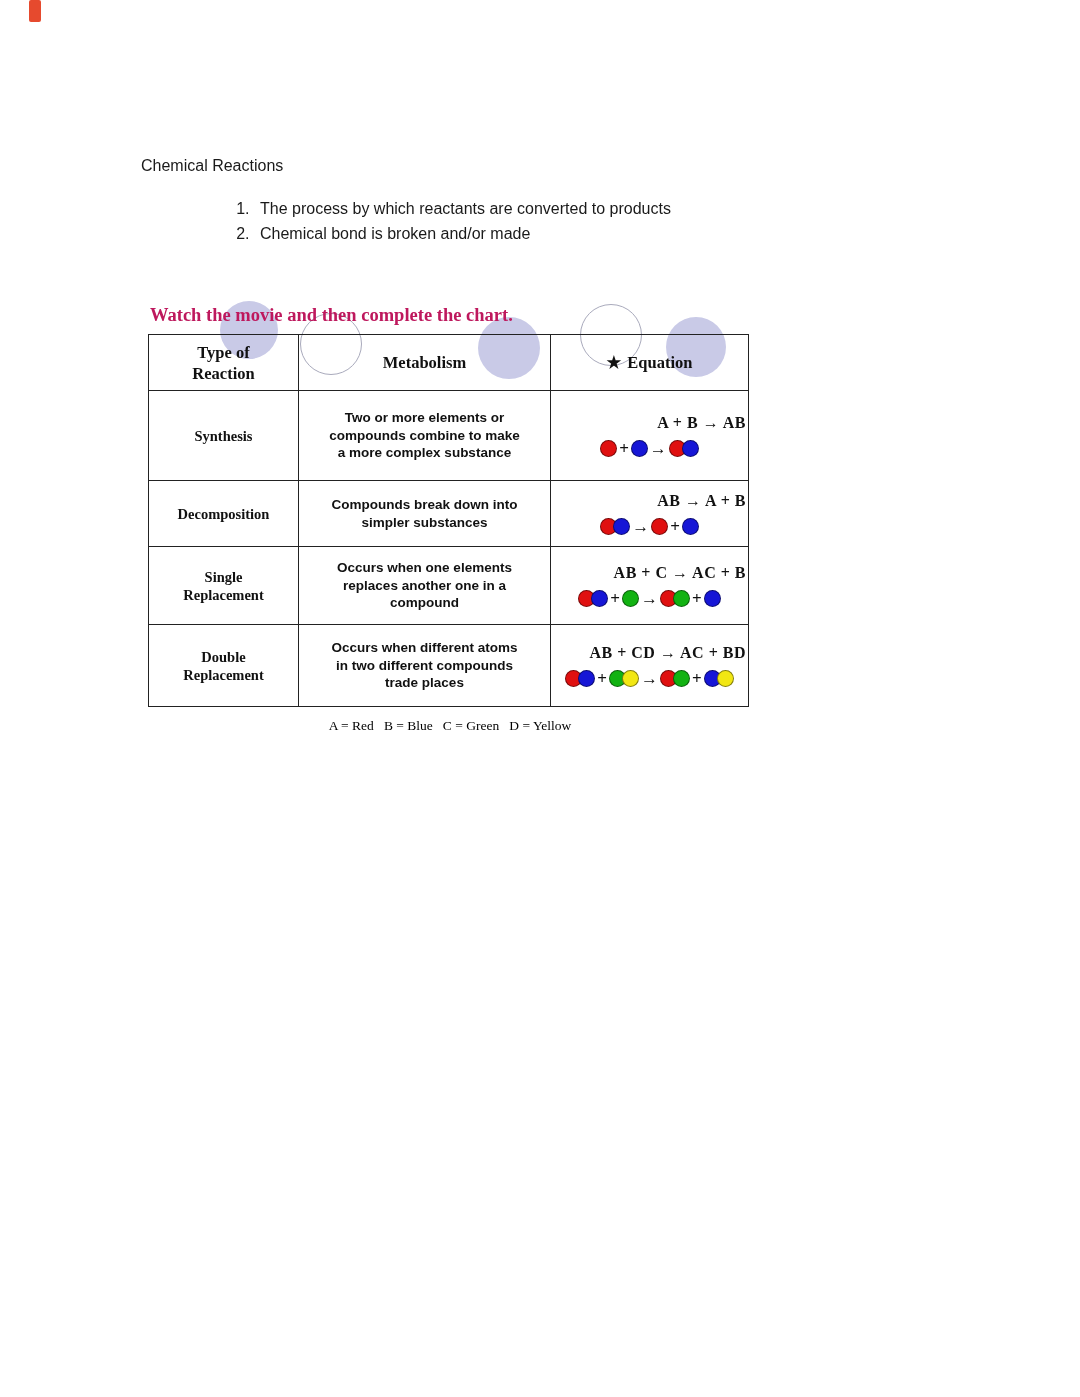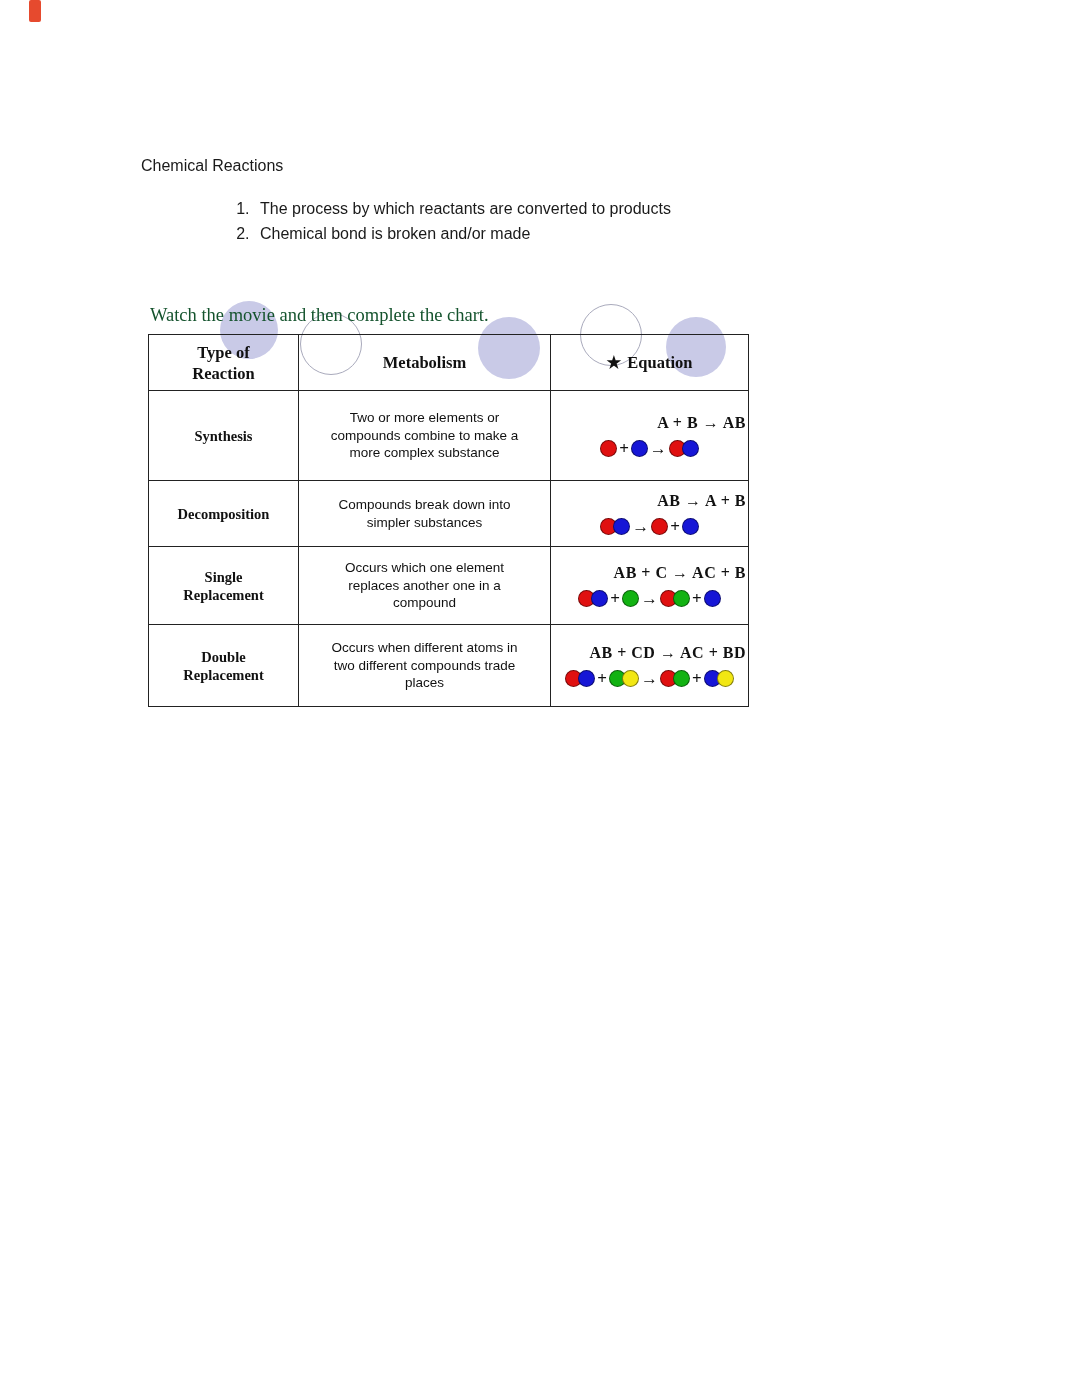--- a/index.html
+++ b/index.html
@@ -27,21 +27,21 @@
   
   .worksheet {
     position:absolute; left:148px; top:303px; width:604px;
   }
   .bg-circle { position:absolute; border-radius:50%; z-index:0; }
   .bg-circle.filled { background:#c9cae7; }
   .bg-circle.outline { border:1.5px solid #a9aabc; background:transparent; }
   .instruction {
     position:relative; z-index:2;
     font-family:"Liberation Serif", serif;
-    font-weight:normal; font-size:18.5px; color:#14532d;
+    font-weight:bold; font-size:18.5px; color:#be185d;
     margin:2px 0 8px 2px;
   }
   table.chart {
     position:relative; z-index:1;
     border-collapse:collapse; table-layout:fixed;
     width:600px; background:transparent;
   }
   table.chart th, table.chart td {
     border:1px solid #222; background:transparent;
     vertical-align:middle;
@@ -56,21 +56,21 @@
     white-space:pre-line; line-height:21px;
   }
   .star { margin-right:6px; }
   .type-cell {
     font-family:"Liberation Serif", serif;
     font-weight:bold; font-size:14.5px;
     text-align:center; padding:0 20px; line-height:18px;
   }
   .def-cell {
     font-family:"Liberation Sans", sans-serif;
-    font-weight:normal; font-size:13.5px;
+    font-weight:bold; font-size:13.5px;
     text-align:center; line-height:17.5px;
     padding:6px 26px;
   }
   .eq-cell {
     font-family:"Liberation Serif", serif;
     font-size:16px; text-align:right; padding:6px 2px;font-weight:bold;
   }
   .eq-text { letter-spacing:0.5px; }
   .molecule {
     display:flex; justify-content:center; align-items:center;
@@ -169,21 +169,21 @@
                 </span>
                 <span class="mol-sep">+</span>
                 <span class="mol-group">
                   <span class="atom" style="background: rgb(22, 22, 214);"></span>
                 </span>
               </div>
           </td>
         </tr>
         <tr style="height:78px;">
           <td class="type-cell">Single Replacement</td>
-          <td class="def-cell">Occurs which one element replaces another one in a compound</td>
+          <td class="def-cell">Occurs when one elements replaces another one in a compound</td>
           <td class="eq-cell">
             <div class="eq-text">AB + C → AC + B</div>
             <div class="molecule">
                 <span class="mol-group">
                   <span class="atom" style="background: rgb(224, 16, 16);"></span>
                   <span class="atom" style="background: rgb(22, 22, 214);"></span>
                 </span>
                 <span class="mol-sep">+</span>
                 <span class="mol-group">
                   <span class="atom" style="background: rgb(18, 178, 18);"></span>
@@ -224,15 +224,16 @@
                 <span class="mol-group">
                   <span class="atom" style="background: rgb(22, 22, 214);"></span>
                   <span class="atom" style="background: rgb(242, 231, 19);"></span>
                 </span>
               </div>
           </td>
         </tr>
       </tbody>
     </table>
 
+    <div class="legend">A = Red   B = Blue   C = Green   D = Yellow</div>
 
   </div>
 </div>
 
 </body></html>

